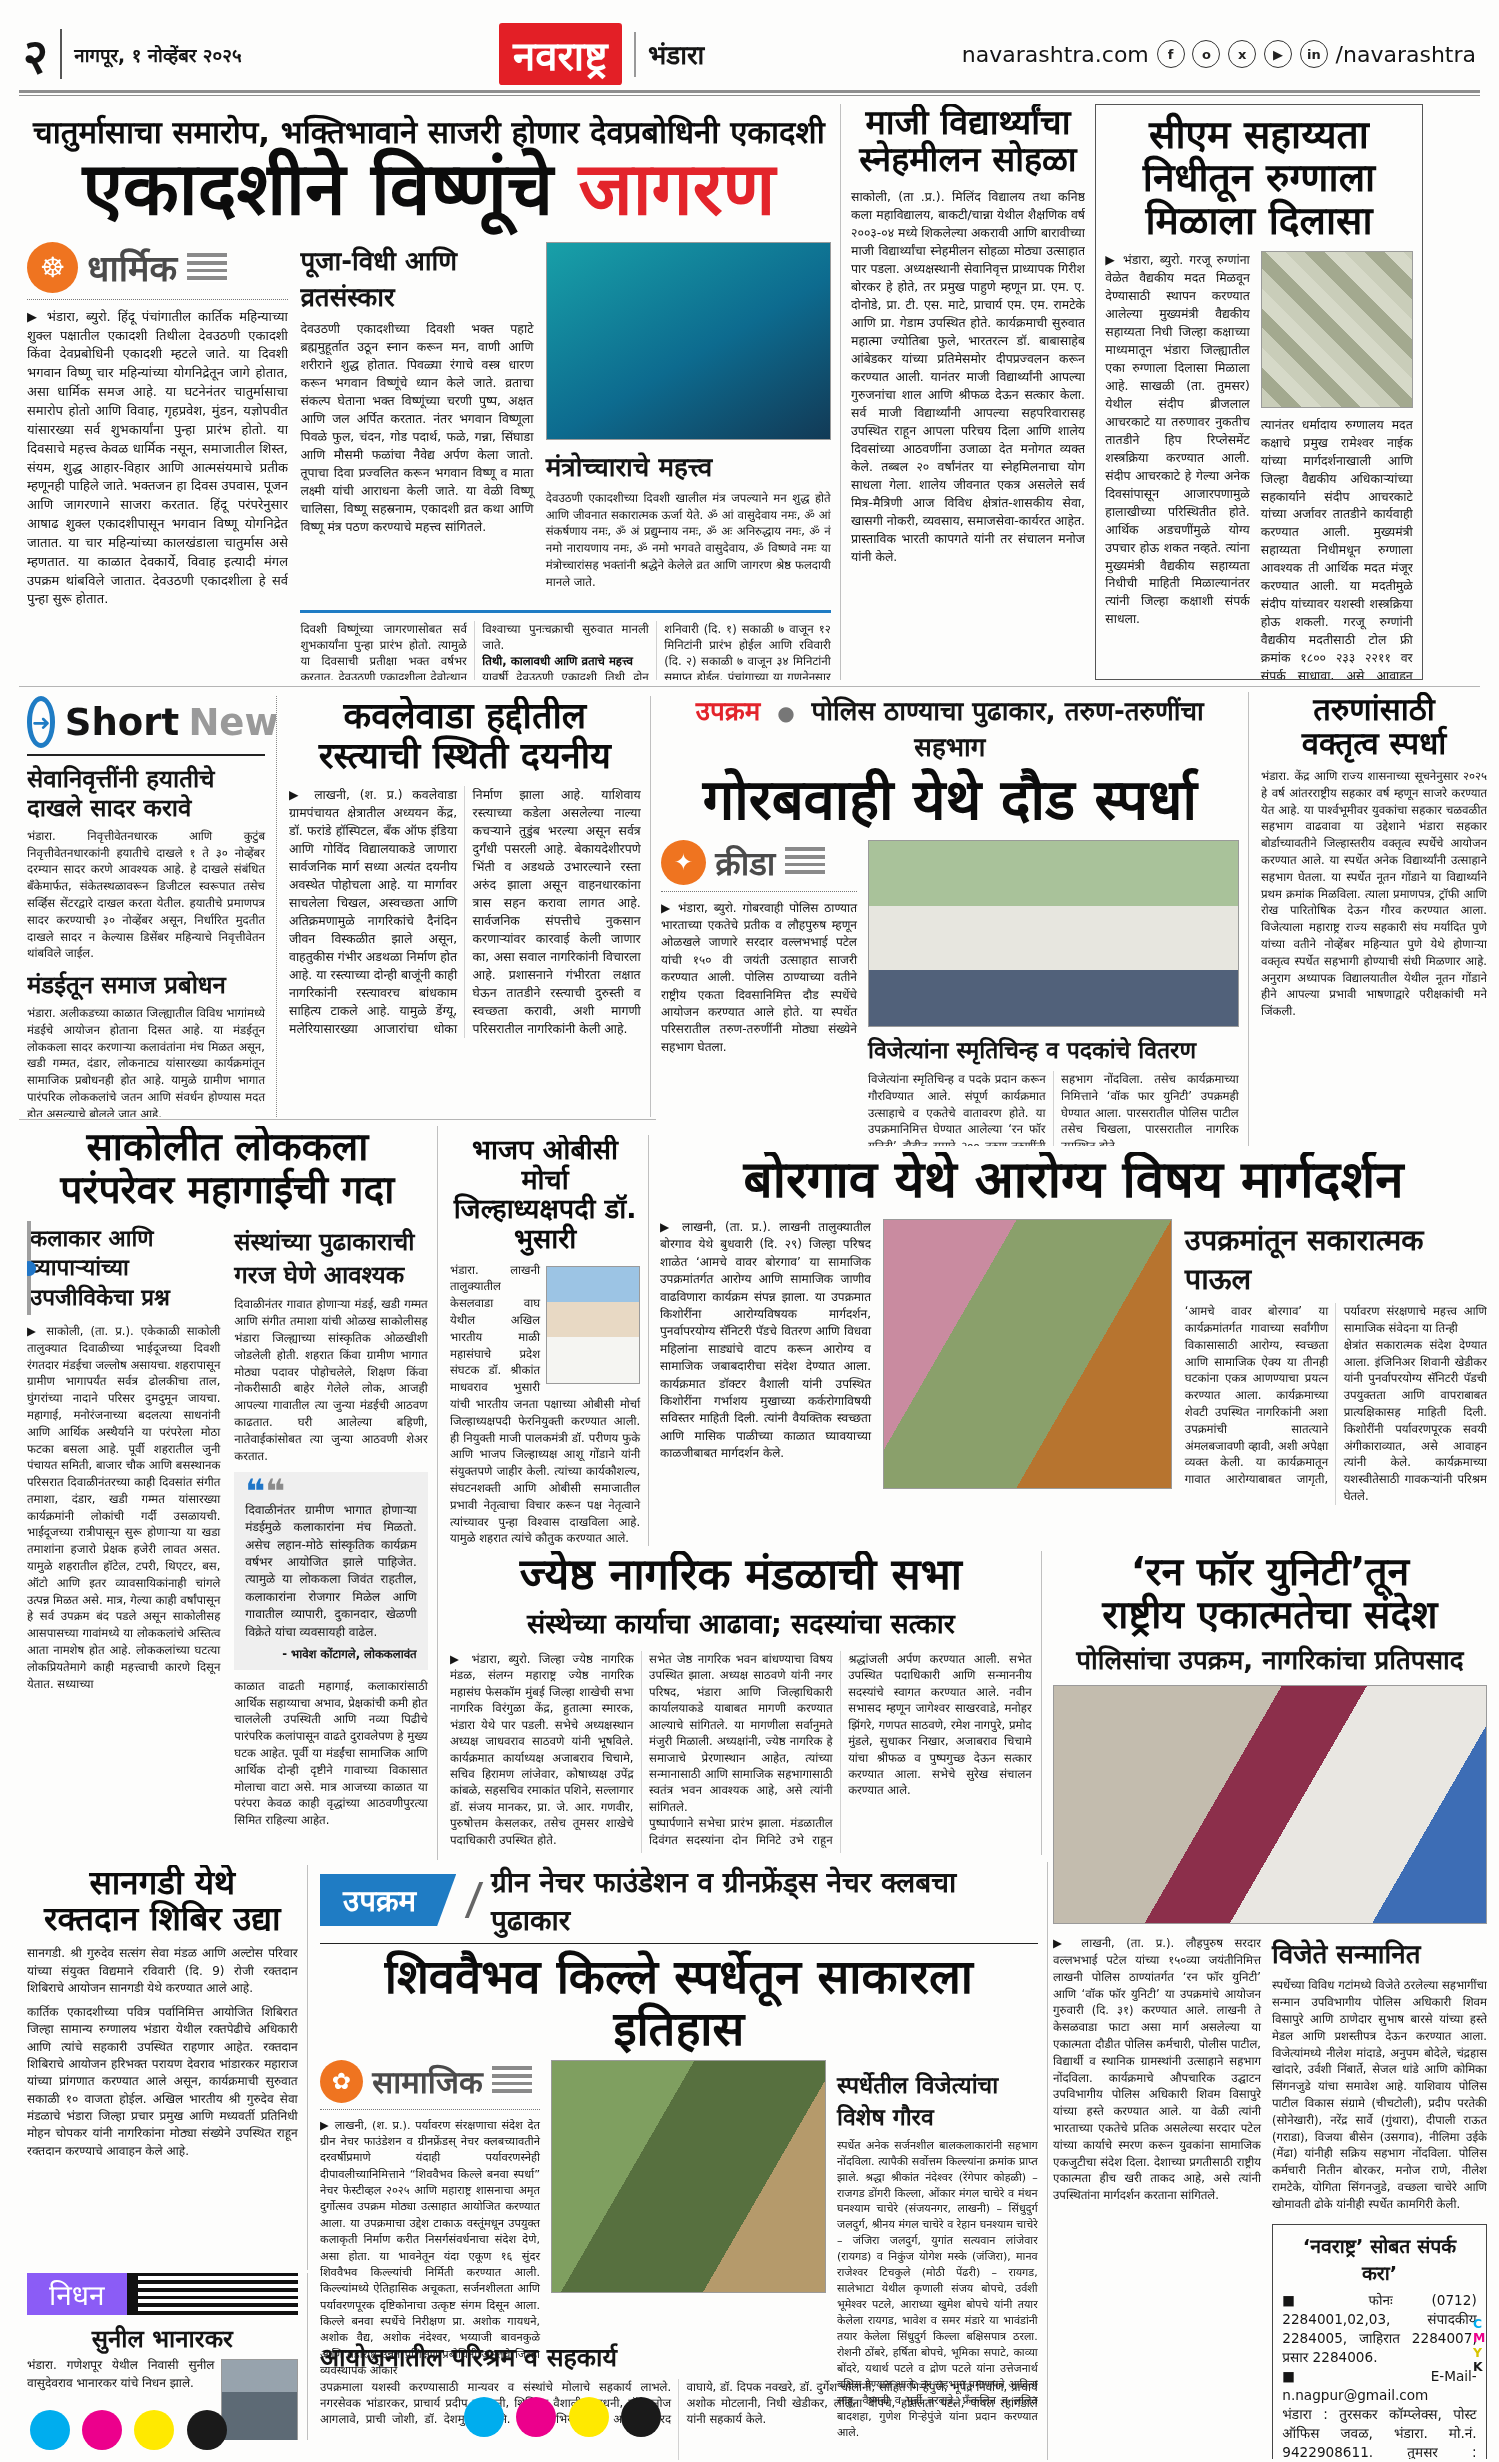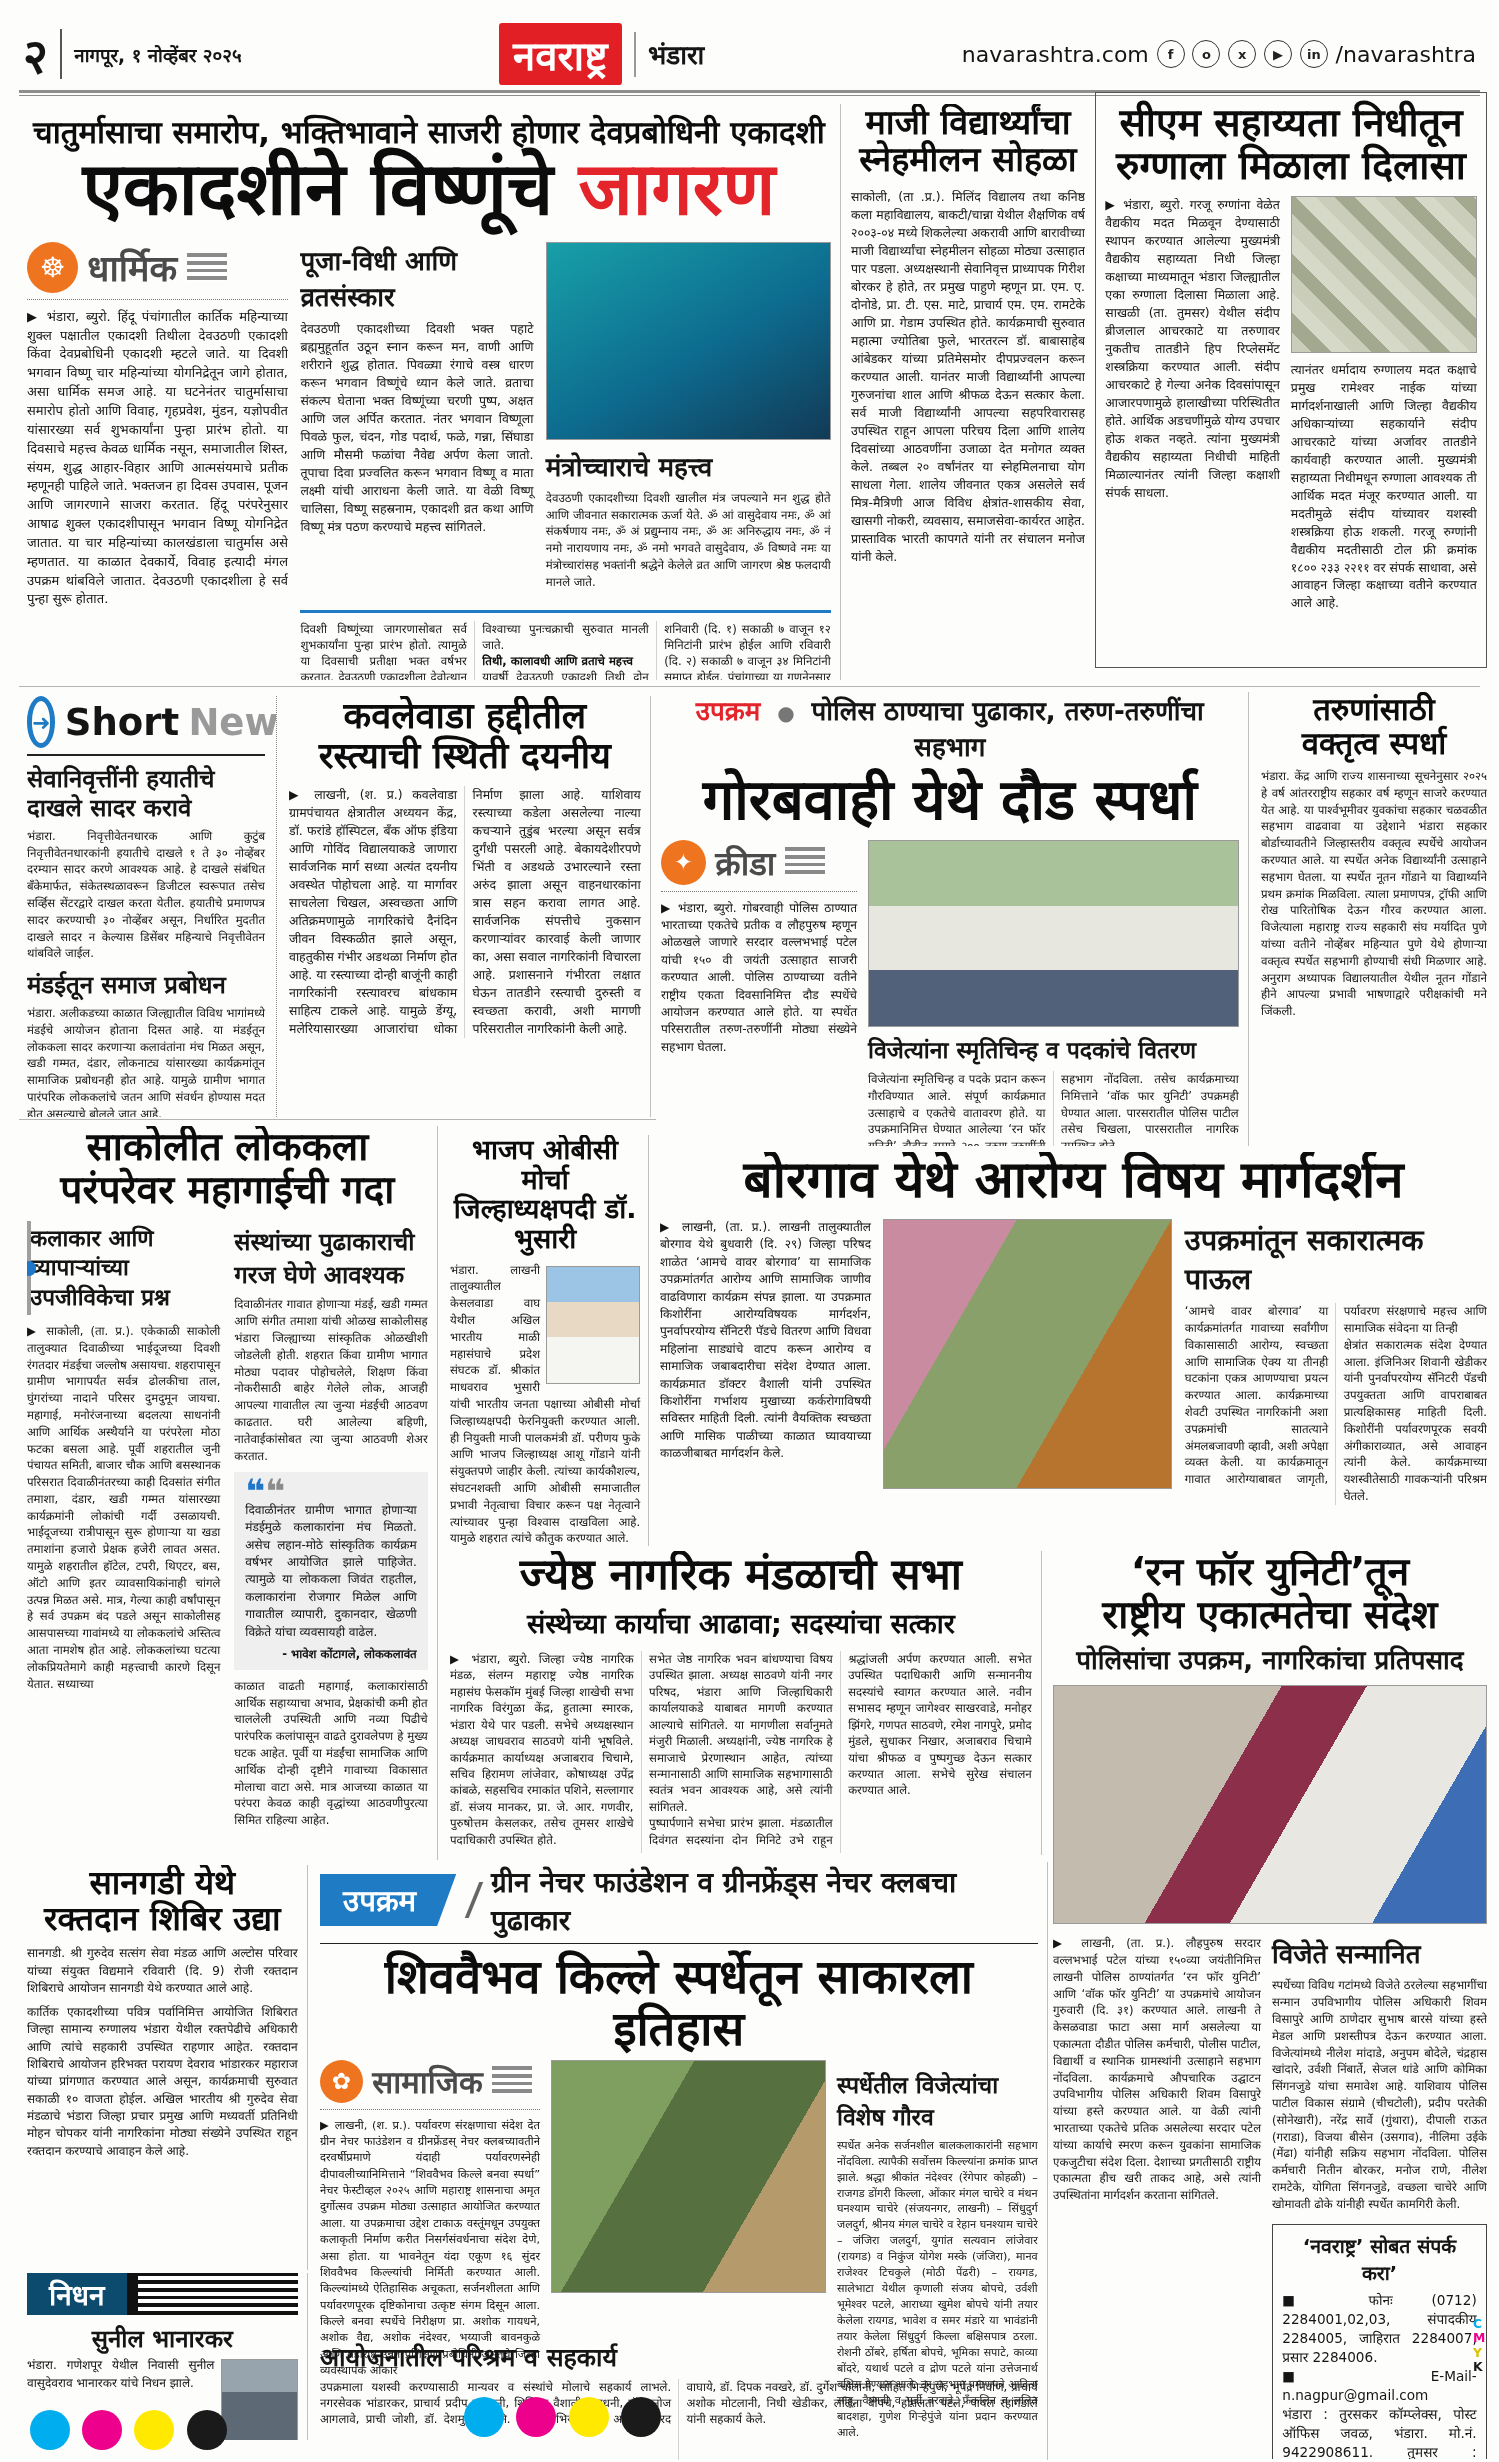--- a/index.html
+++ b/index.html
@@ -51,21 +51,21 @@
   .a-col1 .body{height:435px;overflow:hidden;}
   .a-right{flex:1;display:flex;flex-direction:column;}
   .a-top{display:flex;gap:12.4px;height:362px;overflow:hidden;}
   .a-colB{flex:0 0 233px;}
   .a-colC{flex:1;}
   .h3{font-size:26px;font-weight:bold;margin:0 0 6.2px 0;}
   .a-band{border-top:3.1px solid #1f7cc4;padding-top:7.8px;margin-top:6.2px;height:123px;overflow:hidden;}
   .a-band .cols3 p{font-size:11.6px;line-height:1.4;text-align:justify;}
   #art-alumni{left:851px;top:104px;width:234px;height:576px;}
   #art-alumni .body{margin-top:9.3px;height:481px;}
-  #art-cm{left:1095px;top:92px;width:392px;height:576px;border:1.6px solid #555;padding:9.3px;}
+  #art-cm{left:1095px;top:104px;width:328px;height:576px;border:1.6px solid #555;padding:9.3px;}
   .cm-row{display:flex;gap:11px;margin-top:7.8px;}
   .cm-row .c1{flex:0 0 47%;}
   .cm-row .c2{flex:1;}
   #hr-a{top:686px;left:19.4px;width:1461px;}
   #art-short{left:27px;top:696px;width:250px;height:421px;border-right:1.6px dotted #888;padding-right:11px;}
   .sn-head{display:flex;align-items:center;gap:9.3px;border-bottom:2.3px solid #222;padding-bottom:6.2px;}
   .sn-arrow{width:42px;height:42px;border-radius:50%;border:5.4px solid #1f7cc4;color:#1f7cc4;display:flex;
             align-items:center;justify-content:center;font-size:22px;font-weight:bold;}
   .sn-t1{font-size:37px;font-weight:bold;}
   .sn-t2{font-size:37px;font-weight:bold;color:#9a9a9a;}
@@ -120,21 +120,21 @@
   .run-c2{flex:1;}
   .run-c2 .h3{font-size:26px;}
   .contact{border:1.6px solid #444;padding:7.8px 9.3px;margin-top:11px;}
   .contact .t{font-size:19.4px;font-weight:bold;text-align:center;margin-bottom:4.7px;}
   .contact p{font-size:13.6px;line-height:1.4;text-align:justify;}
   #art-blood{left:27px;top:1865px;width:281px;height:405px;border-right:0.8px solid #c0c0c0;padding-right:9.3px;}
   #art-blood .hl{font-size:33px;}
   #art-blood .body{margin-top:7.8px;font-size:12px;}
   #art-obit{left:27px;top:2273px;width:281px;height:167px;border-right:0.8px solid #c0c0c0;padding-right:9.3px;}
   .obit-banner{display:flex;height:42px;align-items:stretch;}
-  .obit-label{background:#0c4a6e;color:#fff;font-size:28px;font-weight:bold;padding:1.6px 22px;display:flex;align-items:center;}
+  .obit-label{background:#8b5cf6;color:#fff;font-size:28px;font-weight:normal;padding:1.6px 22px;display:flex;align-items:center;}
   .obit-stripes{flex:1;background:repeating-linear-gradient(0deg,#111 0 3.9px,#fff 3.9px 7.8px);border-left:11px solid #111;}
   .obit-name{font-size:24px;font-weight:bold;text-align:center;margin:6.2px 0 3.1px 0;}
   .obit-ph{float:right;width:75px;height:81px;margin:1.6px 0 3.1px 6.2px;}
   #art-fort{left:320px;top:1862px;width:728px;height:598px;border-right:0.8px solid #c0c0c0;padding-right:9.3px;}
   .band{display:flex;align-items:center;gap:15.5px;}
   .band-blue{background:#1f7cc4;color:#fff;font-size:29.5px;font-weight:bold;padding:4.7px 40px 6.2px 23px;
              clip-path:polygon(0 0,100% 0,86% 100%,0 100%);}
   .band-slash{width:3.9px;height:36px;background:#666;transform:skewX(-22deg);}
   .band-kick{font-size:28px;font-weight:bold;}
   .band-rule{border-top:1.6px solid #222;margin-top:4.7px;}

